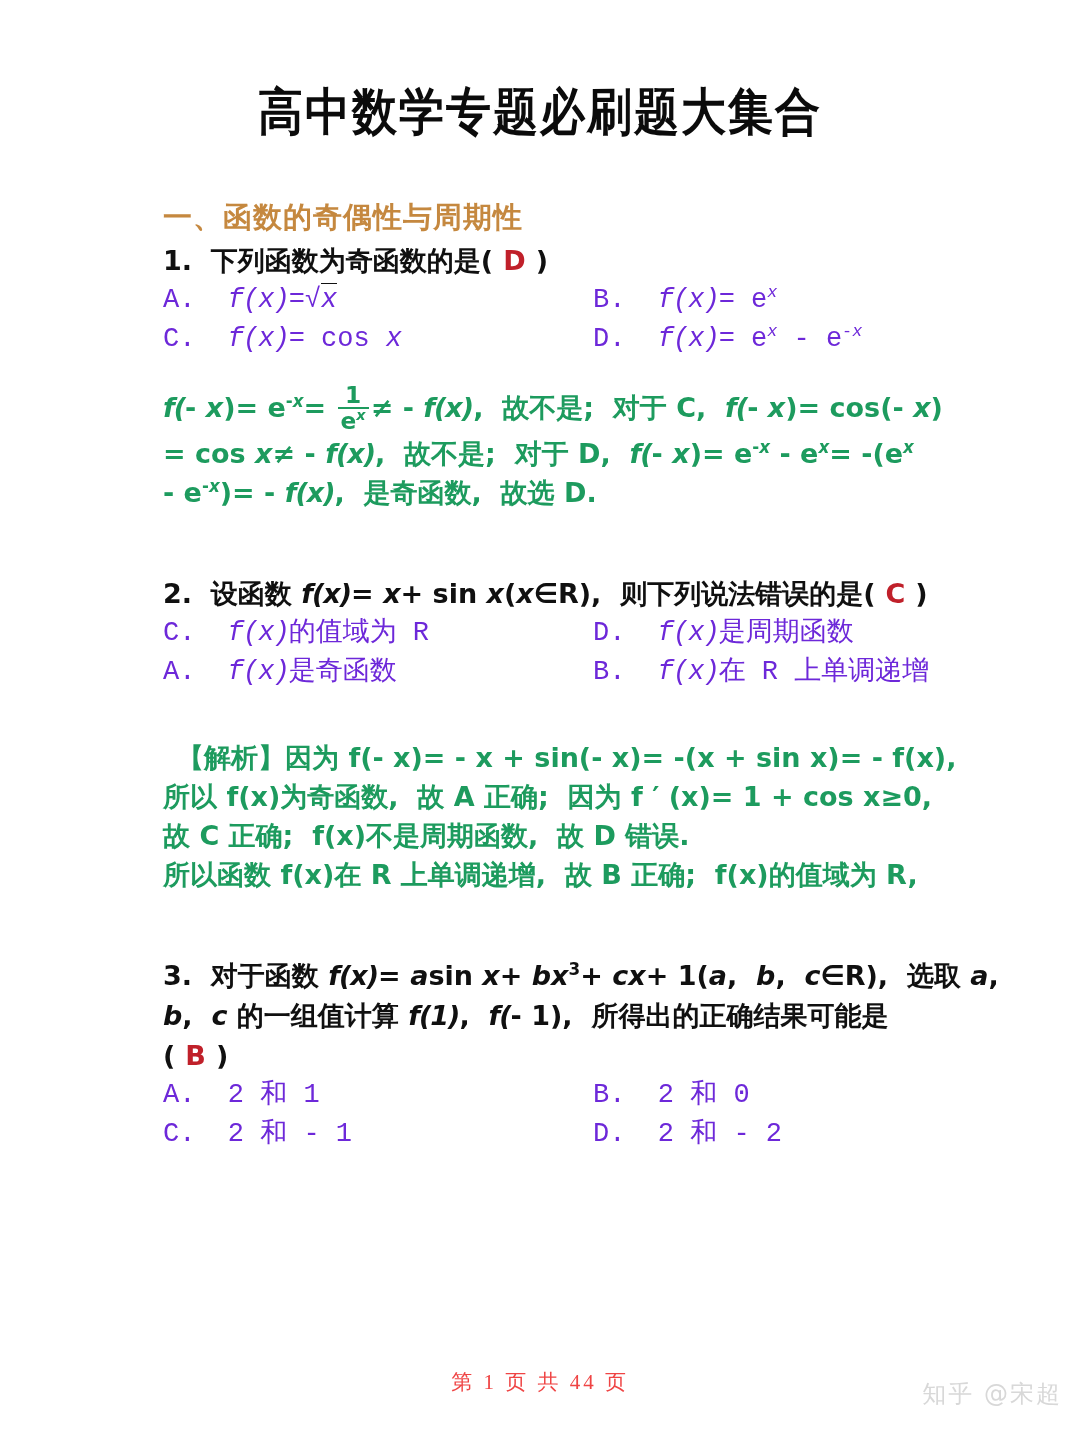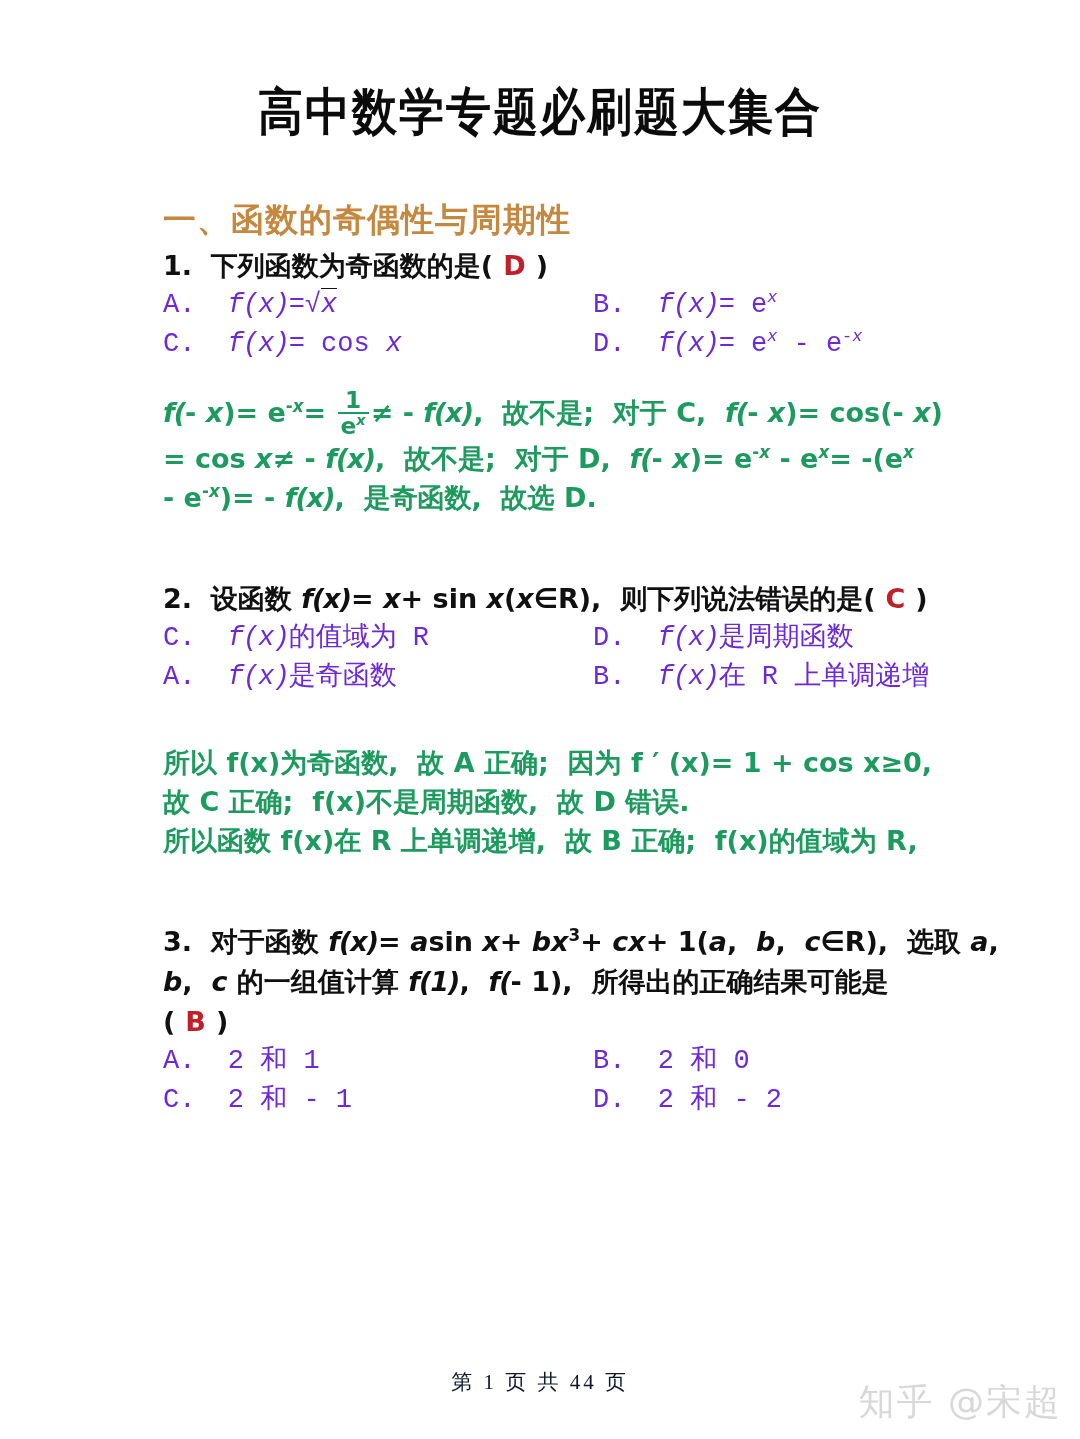--- a/index.html
+++ b/index.html
@@ -41,21 +41,21 @@
   .content {
     position: absolute;
     top: 198px;
     left: 163px;
     width: 790px;
   }
 
   .section-heading {
     font-family: Liberation Sans, sans-serif;
     font-weight: 700;
-    font-size: 33px;
+    font-size: 29px;
     color: #c5883f;
     letter-spacing: 1px;
     margin: 0 0 3px 0;
   }
 
   .qblock { margin: 0; }
 
   .qstem {
     font-family: "DejaVu Sans", "Liberation Sans", sans-serif;
     font-weight: 700;
@@ -118,30 +118,30 @@
 
   
   .footer {
     position: absolute;
     top: 1368px;
     left: 0;
     width: 1080px;
     text-align: center;
     font-family: "Liberation Serif", "DejaVu Serif", serif;
     font-size: 21px;
-    color: #0f172a;
+    color: #ef4444;
     letter-spacing: 3px;
   }
 
   .watermark {
     position: absolute;
     top: 1378px;
     right: 18px;
     font-family: "DejaVu Sans", "Liberation Sans", sans-serif;
-    font-size: 36px;
+    font-size: 24px;
     color: #d8d8d8;
     letter-spacing: 2px;
     user-select: none;
   }
 </style>
 </head>
 <body>
 
 <div class="page">
 
@@ -225,20 +225,23 @@
         <div class="opt-col second">
           <span class="opt-label">B.</span>&nbsp;
           <span class="fn"><span class="mi">f</span>(<span class="mi">x</span>)</span>在 R 上单调递增
         </div>
       </div>
     </div>
 
     <div class="gap-m"></div>
 
     <div class="explain" style="padding-left:14px;">
+      <span class="eline">
+        <span class="tag">【解析】</span>因为 f(‑&nbsp;x)=&nbsp;‑&nbsp;x + sin(‑&nbsp;x)=&nbsp;‑(x + sin&nbsp;x)=&nbsp;‑&nbsp;f(x),
+      </span>
       <span class="eline" style="margin-left:-14px;">
         所以 f(x)为奇函数,&nbsp; 故 A 正确;&nbsp; 因为 f&nbsp;′&nbsp;(x)= 1 + cos&nbsp;x≥0,
       </span>
       <span class="eline" style="margin-left:-14px;">
         故 C 正确;&nbsp; f(x)不是周期函数,&nbsp; 故 D 错误.
       </span>
       <span class="eline" style="margin-left:-14px;">
         所以函数 f(x)在 R 上单调递增,&nbsp; 故 B 正确;&nbsp; f(x)的值域为 R,
       </span>
     </div>

